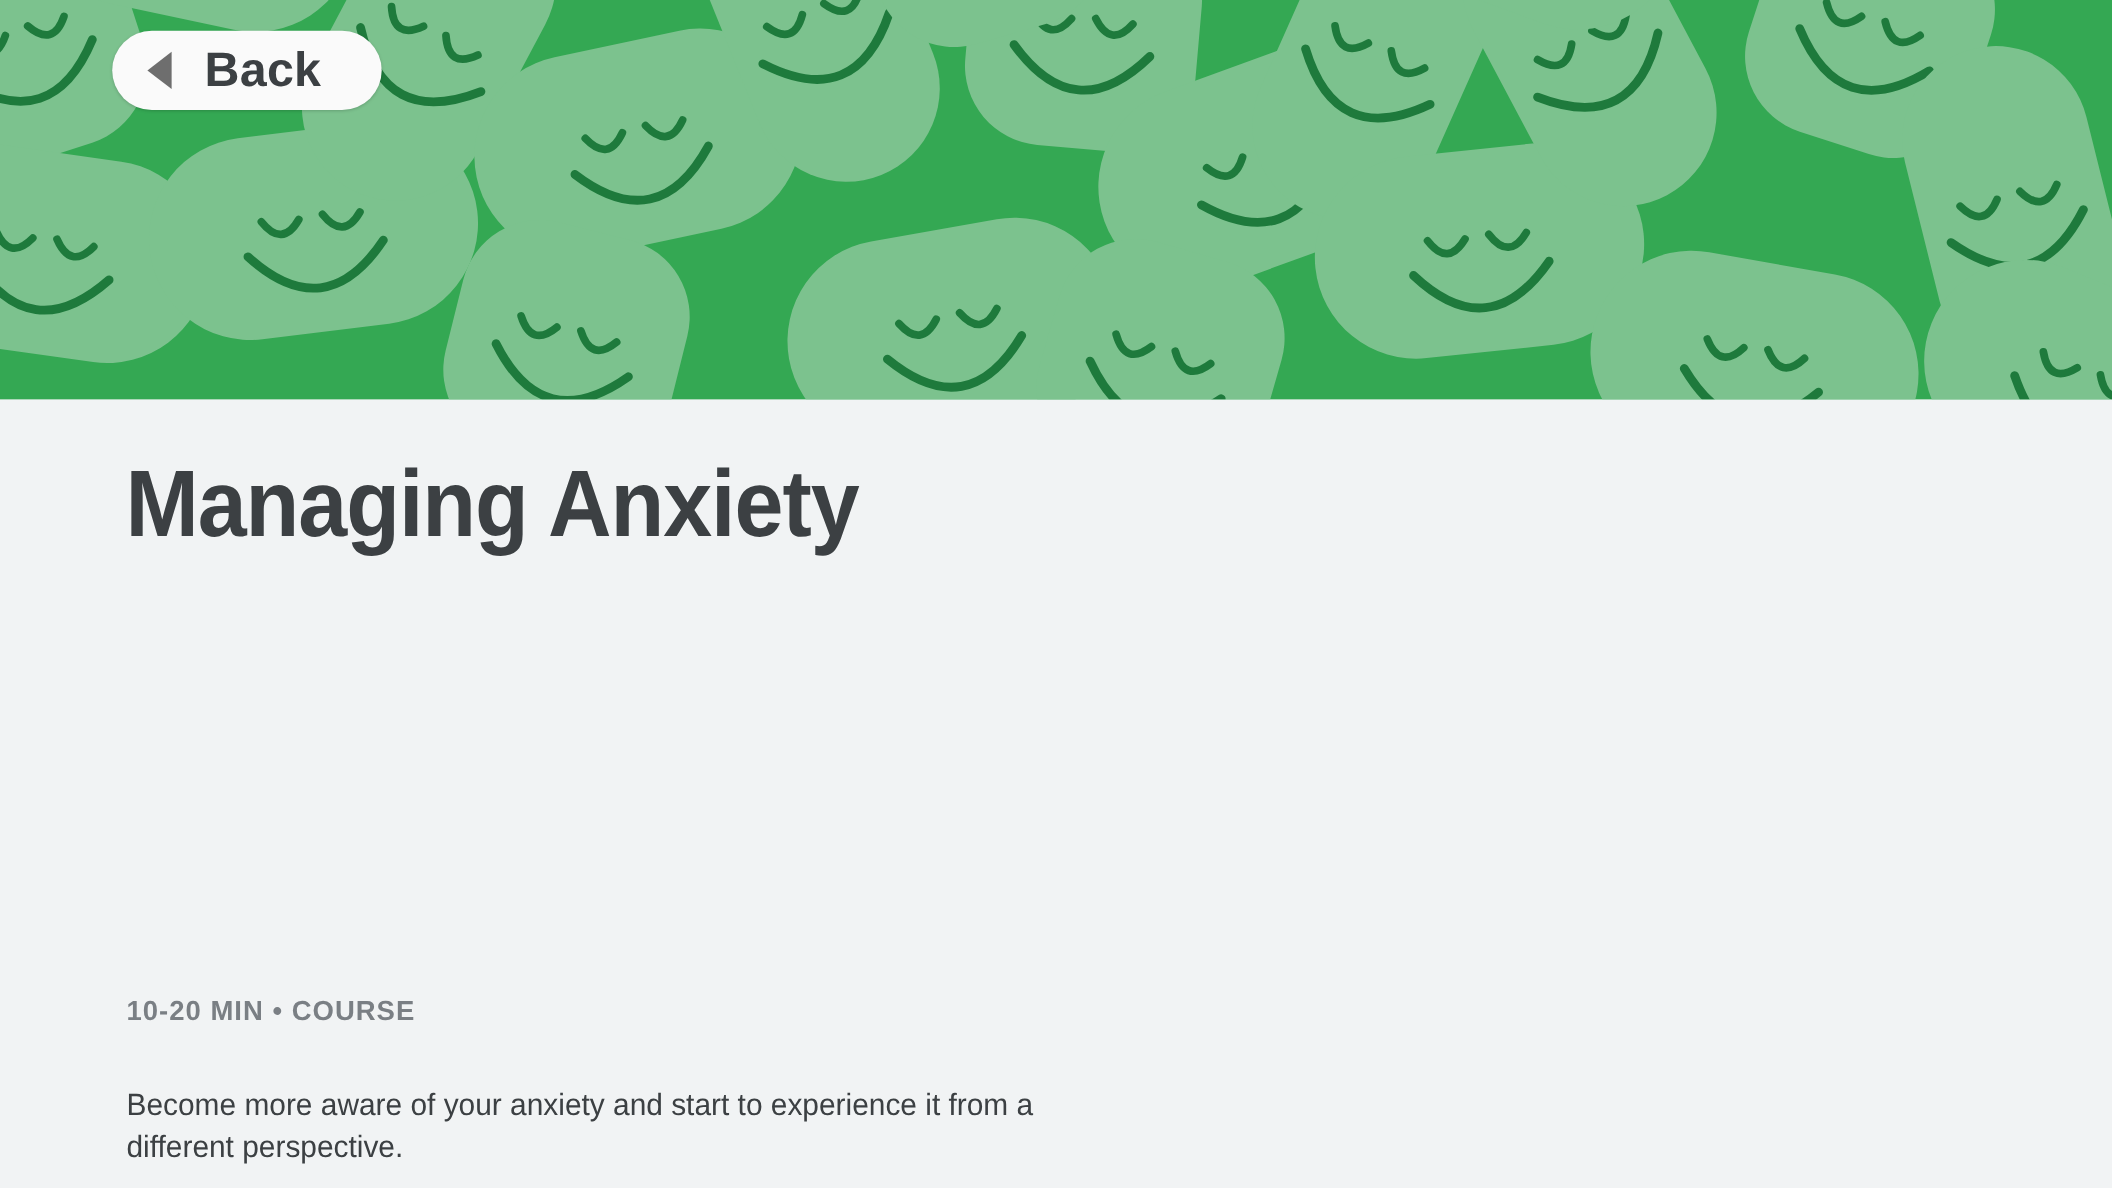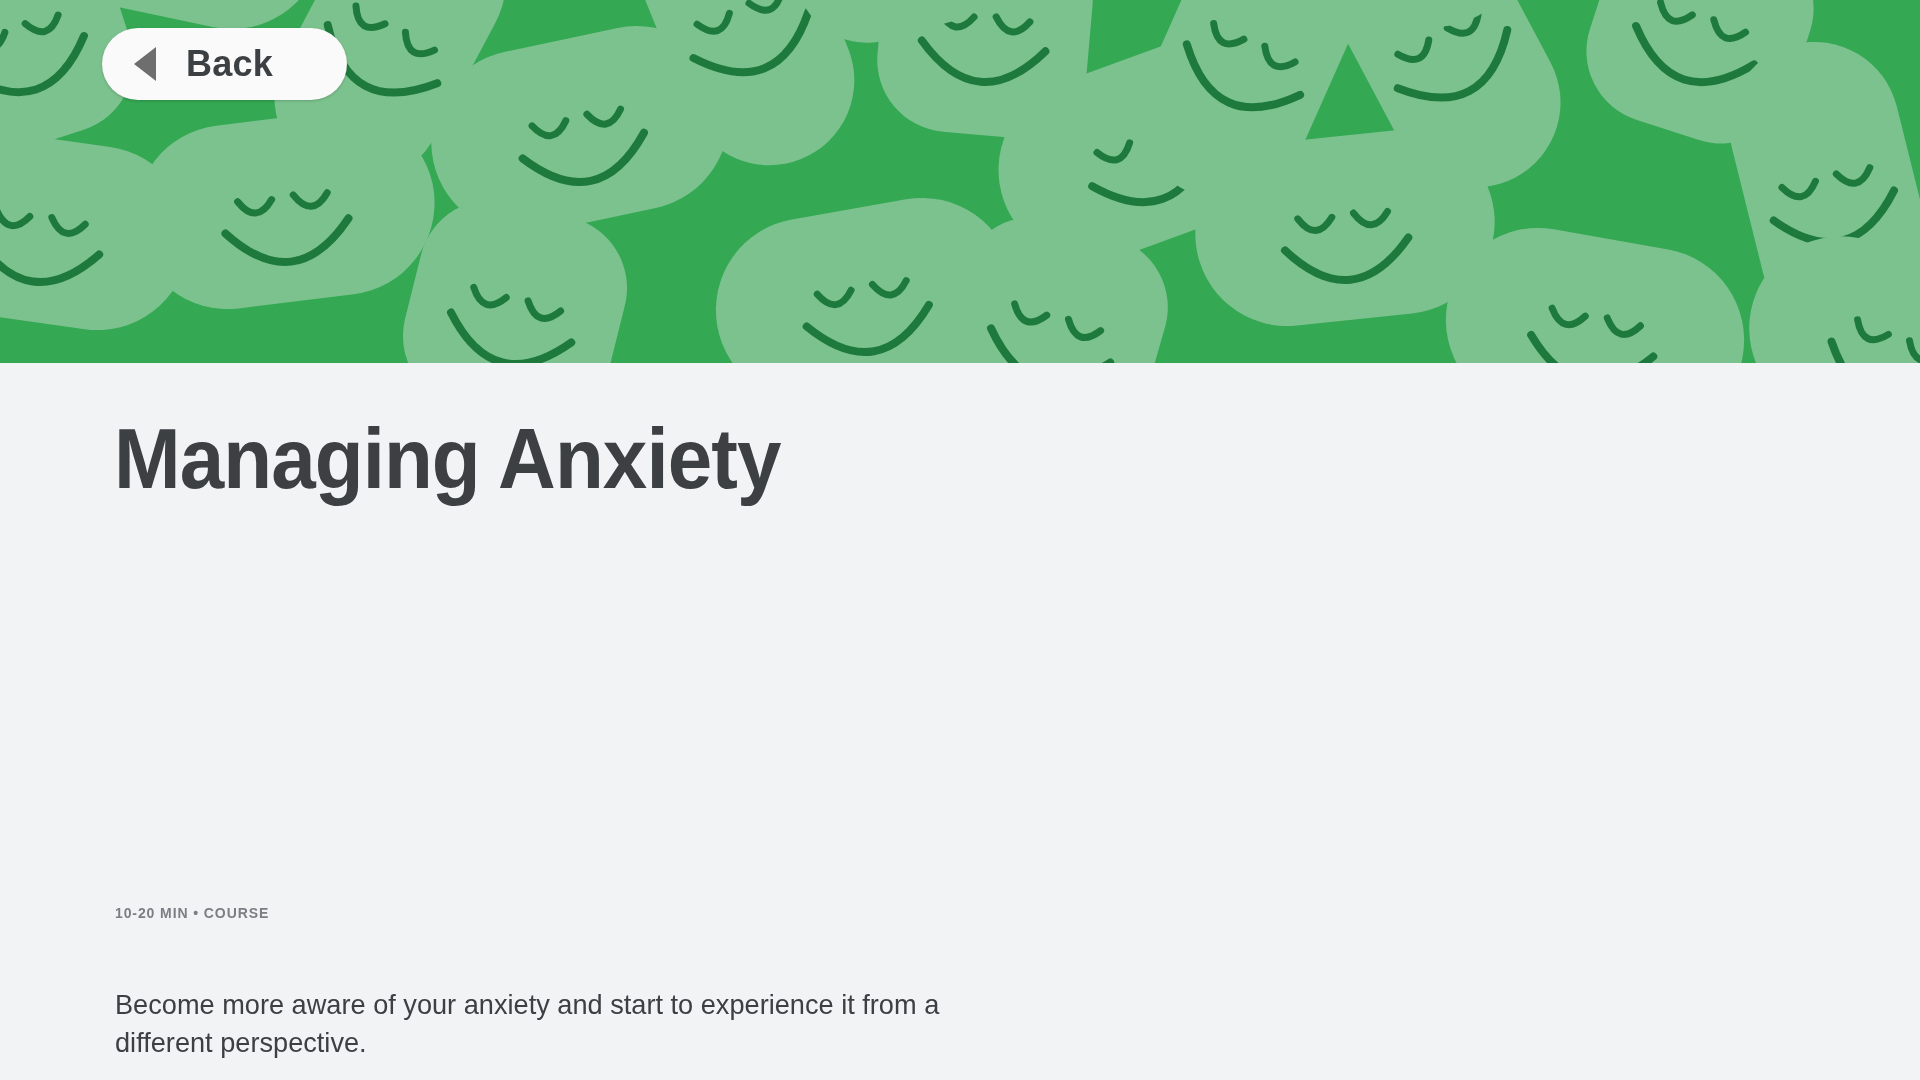--- a/index.html
+++ b/index.html
@@ -59,21 +59,21 @@
   }
   .back-arrow {
     width: 0;
     height: 0;
     border-top: 17px solid transparent;
     border-bottom: 17px solid transparent;
     border-right: 22px solid #6e6e6e;
     flex: 0 0 auto;
   }
   .back-label {
-    font-size: 36px;
+    font-size: 44px;
     font-weight: 700;
     color: #3c4043;
     letter-spacing: 0.2px;
     white-space: nowrap;
   }
 
   
   .content {
     position: absolute;
     left: 0;
@@ -95,21 +95,21 @@
     letter-spacing: -1px;
     transform: scaleX(0.93);
     transform-origin: left center;
     white-space: nowrap;
   }
 
   .meta-line {
     position: absolute;
     left: 115px;
     top: 542px;
-    font-size: 14px;
+    font-size: 25px;
     font-weight: 700;
     color: #7a7f84;
     letter-spacing: 0.9px;
     white-space: nowrap;
   }
 
   .description {
     position: absolute;
     left: 115px;
     top: 595px;

